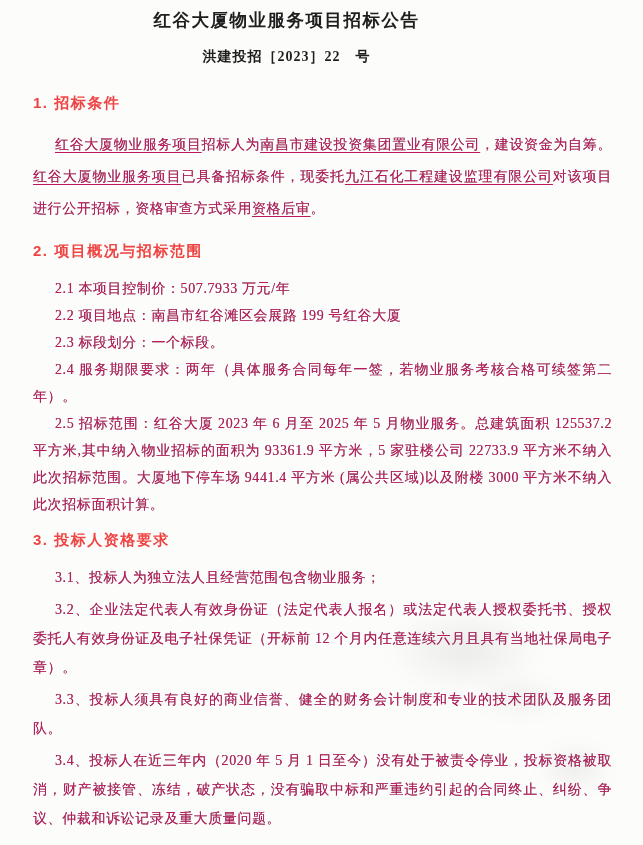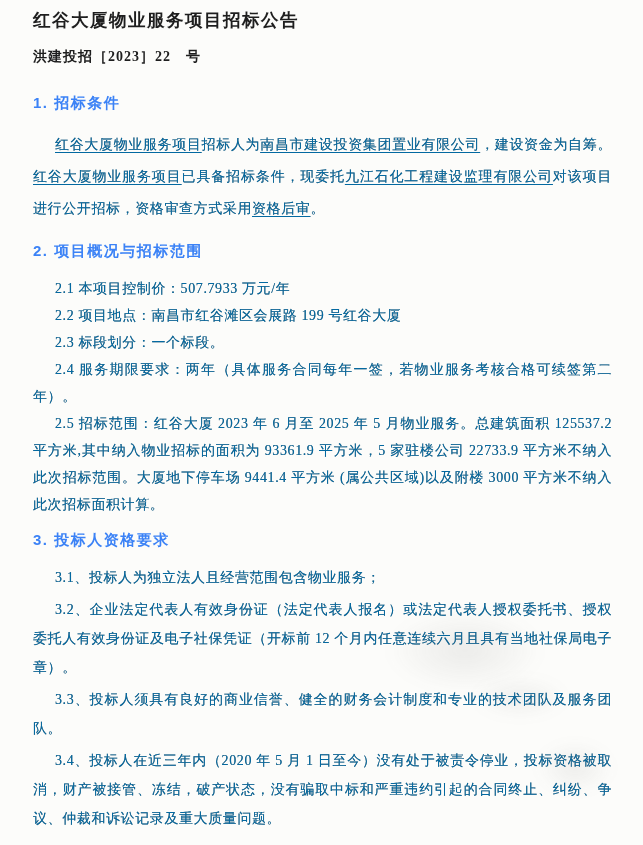--- a/index.html
+++ b/index.html
@@ -10,20 +10,21 @@
     margin: 0;
     background: #fcfcfa;
     box-sizing: border-box;
     padding: 8px 31px 0 33px;
     font-family: "Liberation Serif", "DejaVu Serif", serif;
     color: #1e1e1e;
     overflow: hidden;
   }
   
   .doc-header {
+    text-align: center;
     padding-right: 72px; 
   }
   .doc-title {
     margin: 0;
     font-size: 17.5px;
     line-height: 24px;
     font-weight: bold;
     letter-spacing: 1.5px;
     font-family: "Liberation Serif", "DejaVu Serif", serif;
   }
@@ -35,30 +36,30 @@
     letter-spacing: 1px;
   }
   
   .sec-heading {
     margin: 25px 0 0 0;
     font-size: 15px;
     line-height: 20px;
     font-weight: bold;
     letter-spacing: 1.5px;
     font-family: "Liberation Sans", "DejaVu Sans", sans-serif;
-    color: #3b82f6;
+    color: #ef4444;
   }
   .sec-body { margin-top: 14px; }
   .para {
     margin: 0;
     font-size: 14px;
     text-indent: 22px;
     text-align: justify;
     letter-spacing: 0.6px;
-    color: #0369a1;
+    color: #be185d;
     text-shadow: 0 0 0.5px rgba(20,20,20,0.55); 
   }
   .s1 .sec-body { margin-top: 16px; }
   .s1 .para { line-height: 32px; }
   .s2 .sec-body { }
   .s2 .para { line-height: 27px; }
   .s3 .sec-body { margin-top: 13px; }
   .s3 .para { line-height: 29px; margin-bottom: 3px; }
   .s2 .sec-heading { margin-top: 16px; }
   .s3 .sec-heading { margin-top: 12px; }

